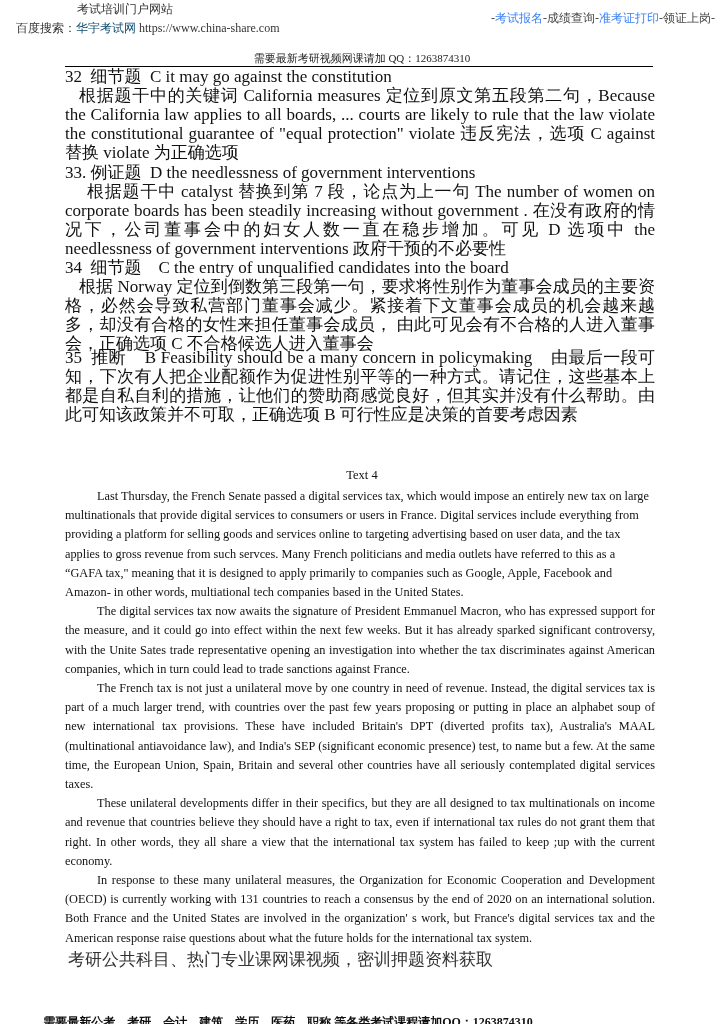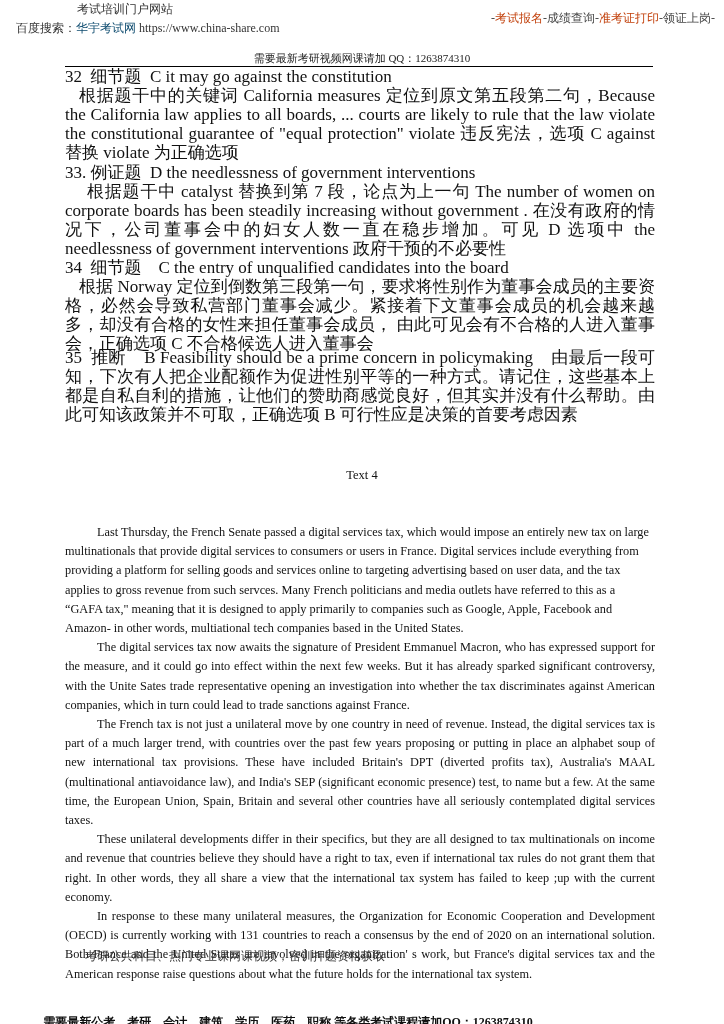--- a/index.html
+++ b/index.html
@@ -6,39 +6,39 @@
   body {
     width: 724px; height: 1024px; position: relative; overflow: hidden;
     font-family: "Liberation Serif", "DejaVu Serif", serif;
     color: #111;
   }
   .abs { position: absolute; }
   .site-title { left: 77px; top: 1px; font-size: 12px; color: #333; }
   .baidu-line { left: 16px; top: 20px; font-size: 12px; color: #333; white-space: nowrap; }
   .baidu-line .brand { color: #0c4a6e; }
   .top-links { left: 491px; top: 10px; font-size: 12px; color: #444; white-space: nowrap; }
-  .top-links .lk { color: #c2410c; }
+  .top-links .lk { color: #3b82f6; }
   .qq-banner { left: 0; width: 724px; top: 51px; text-align: center; font-size: 11px; color: #222; box-sizing: border-box; }
   .hr-top { left: 65px; top: 66px; width: 588px; height: 0; border-top: 1px solid #000; }
 
   .block { left: 65px; width: 590px; font-size: 17px; line-height: 19px; }
   .block p { margin: 0; text-align: justify; }
   .block .head { white-space: nowrap; }
   .indent1 { text-indent: 14px; }
   .q32 { top: 67px; }
   .q33 { top: 163px; }
   .q34 { top: 258px; }
   .q35 { top: 348px; }
 
   .text-title { left: 0; width: 724px; top: 468px; text-align: center; font-size: 12.5px; }
   .passage { left: 65px; width: 590px; top: 487px; font-size: 12.3px; line-height: 19.2px; }
   .passage p { margin: 0; text-align: justify; text-indent: 32px; }
-  .passage p.first { text-align: left; margin-top: 36px; }
+  .passage p.first { text-align: left; }
 
-  .footer-note { left: 85px; top: 948px; font-size: 12px; color: #333; font-family: Liberation Serif, serif; }
+  .footer-note { left: 68px; top: 948px; font-size: 17px; color: #333; font-family: Liberation Serif, serif; }
   .footer-bar { left: 0; width: 576px; top: 1014px; text-align: center; font-size: 12px; font-weight: bold; color: #111; }
 </style>
 </head>
 <body>
 
 <div class="abs site-title">考试培训门户网站</div>
 <div class="abs baidu-line">
   <span>百度搜索：</span><span class="brand">华宇考试网</span>
   <span>https://www.china-share.com</span>
 </div>
@@ -57,21 +57,21 @@
   <p class="head"><span>33.</span> <span>例证题</span>&nbsp; <span>D the needlessness of government interventions</span></p>
   <p class="indent1" style="text-indent:22px">根据题干中 catalyst 替换到第 7 段，论点为上一句 The number of women on corporate boards has been steadily increasing without government . 在没有政府的情况下，公司董事会中的妇女人数一直在稳步增加。可见 D 选项中 the needlessness of government interventions 政府干预的不必要性</p>
 </div>
 
 <div class="abs block q34">
   <p class="head"><span>34</span>&nbsp; <span>细节题</span>&nbsp;&nbsp;&nbsp; <span>C the entry of unqualified candidates into the board</span></p>
   <p class="indent1">根据 Norway 定位到倒数第三段第一句，要求将性别作为董事会成员的主要资格，必然会导致私营部门董事会减少。紧接着下文董事会成员的机会越来越多，却没有合格的女性来担任董事会成员， 由此可见会有不合格的人进入董事会，正确选项 C 不合格候选人进入董事会</p>
 </div>
 
 <div class="abs block q35">
-  <p><span>35</span>&nbsp; <span>推断</span>&nbsp;&nbsp;&nbsp; <span>B Feasibility should be a prime concern in policymaking</span>&nbsp;&nbsp;&nbsp; <span>由最后一段可知，下次有人把企业配额作为促进性别平等的一种方式。请记住，这些基本上都是自私自利的措施，让他们的赞助商感觉良好，但其实并没有什么帮助。由此可知该政策并不可取，正确选项 B 可行性应是决策的首要考虑因素</span></p>
+  <p><span>35</span>&nbsp; <span>推断</span>&nbsp;&nbsp;&nbsp; <span>B Feasibility should be a many concern in policymaking</span>&nbsp;&nbsp;&nbsp; <span>由最后一段可知，下次有人把企业配额作为促进性别平等的一种方式。请记住，这些基本上都是自私自利的措施，让他们的赞助商感觉良好，但其实并没有什么帮助。由此可知该政策并不可取，正确选项 B 可行性应是决策的首要考虑因素</span></p>
 </div>
 
 <div class="abs text-title">Text 4</div>
 <div class="abs passage">
   <p class="first">Last Thursday, the French Senate passed a digital services tax, which would impose an entirely new tax on large multinationals that provide digital services to consumers or users in France. Digital services include everything from providing a platform for selling goods and services online to targeting advertising based on user data, and the tax applies to gross revenue from such servces. Many French politicians and media outlets have referred to this as a “GAFA tax," meaning that it is designed to apply primarily to companies such as Google, Apple, Facebook and Amazon- in other words, multiational tech companies based in the United States.</p>
   <p>The digital services tax now awaits the signature of President Emmanuel Macron, who has expressed support for the measure, and it could go into effect within the next few weeks. But it has already sparked significant controversy, with the Unite Sates trade representative opening an investigation into whether the tax discriminates against American companies, which in turn could lead to trade sanctions against France.</p>
   <p>The French tax is not just a unilateral move by one country in need of revenue. Instead, the digital services tax is part of a much larger trend, with countries over the past few years proposing or putting in place an alphabet soup of new international tax provisions. These have included Britain's DPT (diverted profits tax), Australia's MAAL (multinational antiavoidance law), and India's SEP (significant economic presence) test, to name but a few. At the same time, the European Union, Spain, Britain and several other countries have all seriously contemplated digital services taxes.</p>
   <p>These unilateral developments differ in their specifics, but they are all designed to tax multinationals on income and revenue that countries believe they should have a right to tax, even if international tax rules do not grant them that right. In other words, they all share a view that the international tax system has failed to keep ;up with the current economy.</p>
   <p>In response to these many unilateral measures, the Organization for Economic Cooperation and Development (OECD) is currently working with 131 countries to reach a consensus by the end of 2020 on an international solution. Both France and the United States are involved in the organization' s work, but France's digital services tax and the American response raise questions about what the future holds for the international tax system.</p>
 </div>

